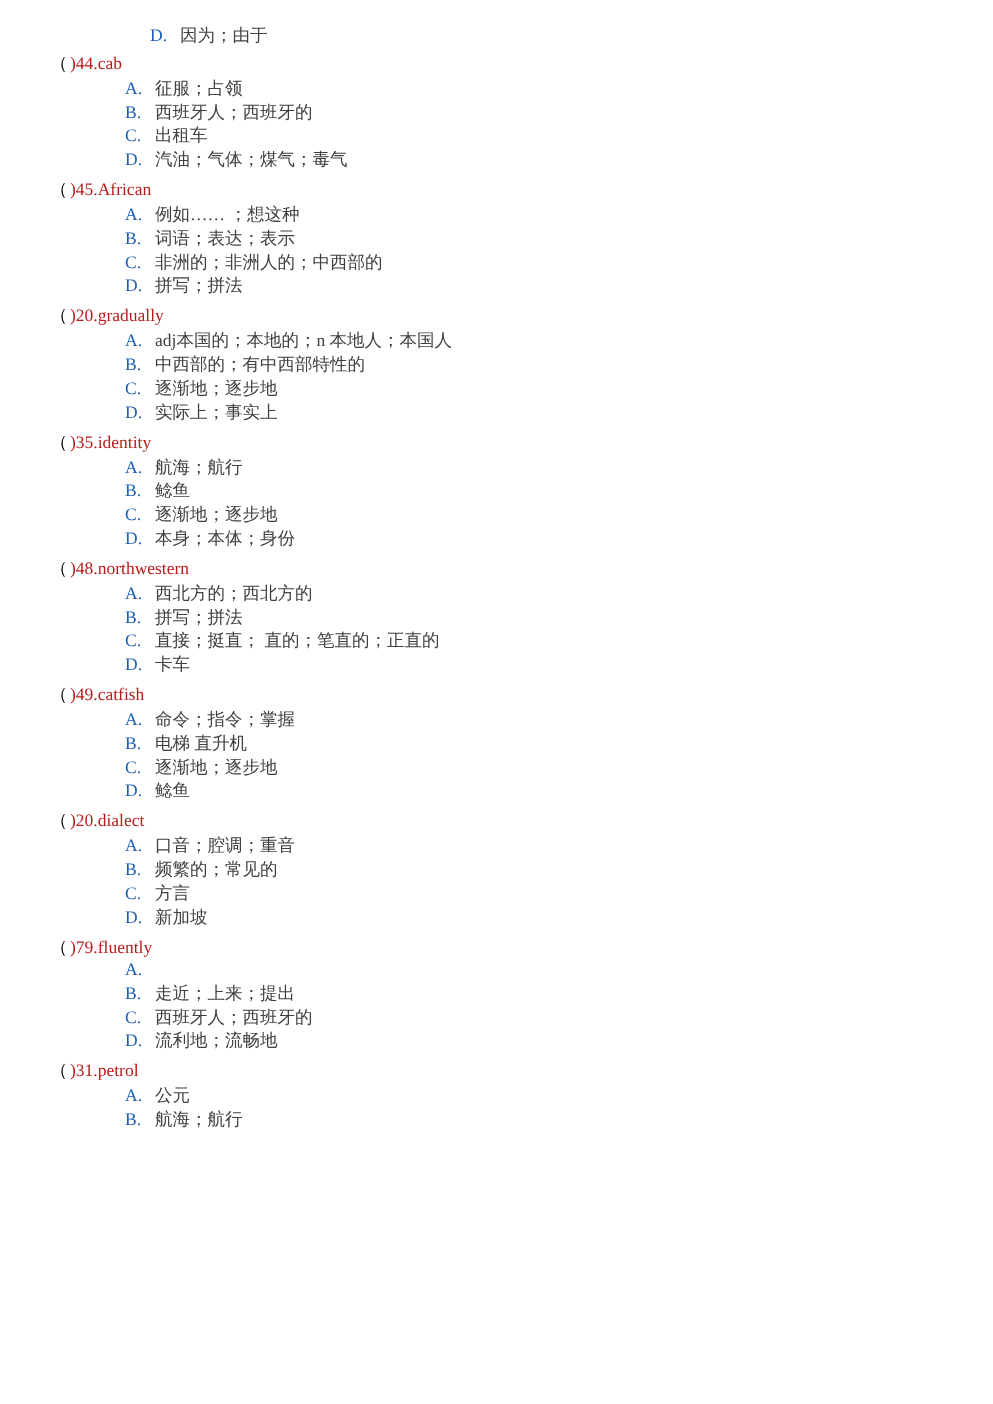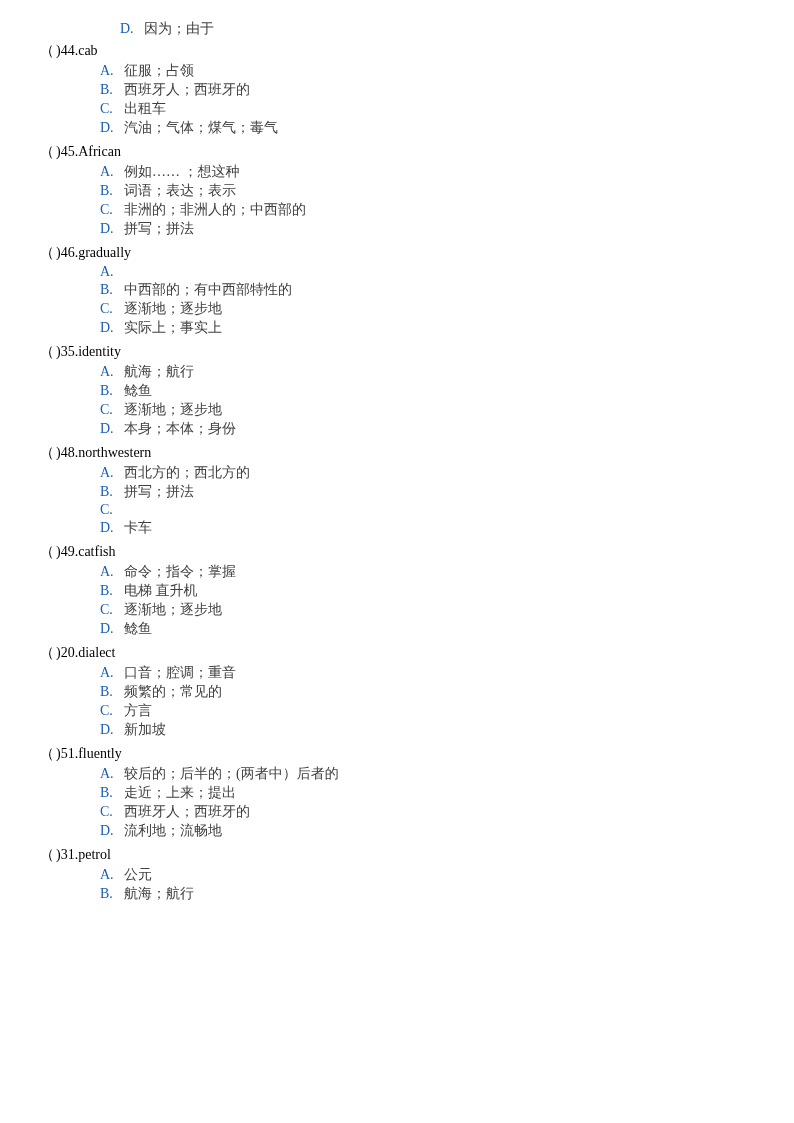--- a/index.html
+++ b/index.html
@@ -23,21 +23,21 @@
       display: flex;
       align-items: baseline;
       margin-bottom: 2px;
     }
     .paren-left {
       color: #000;
       margin-right: 2px;
       min-width: 14px;
     }
     .question-label {
-      color: #000000;
+      color: #b91c1c;
       font-weight: normal;
     }
     .options-list {
       margin-left: 60px;
       list-style: none;
     }
     .option-item {
       display: flex;
       align-items: baseline;
       margin-bottom: 1px;
@@ -117,25 +117,26 @@
       <li class="option-item">
         <span class="option-letter">D.</span>
         <span class="option-text">拼写；拼法</span>
       </li>
     </ul>
   </div>
 
   <div class="question-block">
     <div class="question-header">
       <span class="paren-left">（</span>
-      <span class="question-label">)46.gradually</span>
-    </div>
-    <ul class="options-list">
-      <li class="option-item">
-        <span class="option-letter">A.</span>
+      <span class="question-label">)20.gradually</span>
+    </div>
+    <ul class="options-list">
+      <li class="option-item">
+        <span class="option-letter">A.</span>
+        <span class="option-text">adj本国的；本地的；n 本地人；本国人</span>
       </li>
       <li class="option-item">
         <span class="option-letter">B.</span>
         <span class="option-text">中西部的；有中西部特性的</span>
       </li>
       <li class="option-item">
         <span class="option-letter">C.</span>
         <span class="option-text">逐渐地；逐步地</span>
       </li>
       <li class="option-item">
@@ -179,20 +180,21 @@
       <li class="option-item">
         <span class="option-letter">A.</span>
         <span class="option-text">西北方的；西北方的</span>
       </li>
       <li class="option-item">
         <span class="option-letter">B.</span>
         <span class="option-text">拼写；拼法</span>
       </li>
       <li class="option-item">
         <span class="option-letter">C.</span>
+        <span class="option-text">直接；挺直；  直的；笔直的；正直的</span>
       </li>
       <li class="option-item">
         <span class="option-letter">D.</span>
         <span class="option-text">卡车</span>
       </li>
     </ul>
   </div>
 
   <div class="question-block">
     <div class="question-header">
@@ -240,26 +242,25 @@
       <li class="option-item">
         <span class="option-letter">D.</span>
         <span class="option-text">新加坡</span>
       </li>
     </ul>
   </div>
 
   <div class="question-block">
     <div class="question-header">
       <span class="paren-left">（</span>
-      <span class="question-label">)51.fluently</span>
-    </div>
-    <ul class="options-list">
-      <li class="option-item">
-        <span class="option-letter">A.</span>
-        <span class="option-text">较后的；后半的；(两者中）后者的</span>
+      <span class="question-label">)79.fluently</span>
+    </div>
+    <ul class="options-list">
+      <li class="option-item">
+        <span class="option-letter">A.</span>
       </li>
       <li class="option-item">
         <span class="option-letter">B.</span>
         <span class="option-text">走近；上来；提出</span>
       </li>
       <li class="option-item">
         <span class="option-letter">C.</span>
         <span class="option-text">西班牙人；西班牙的</span>
       </li>
       <li class="option-item">

